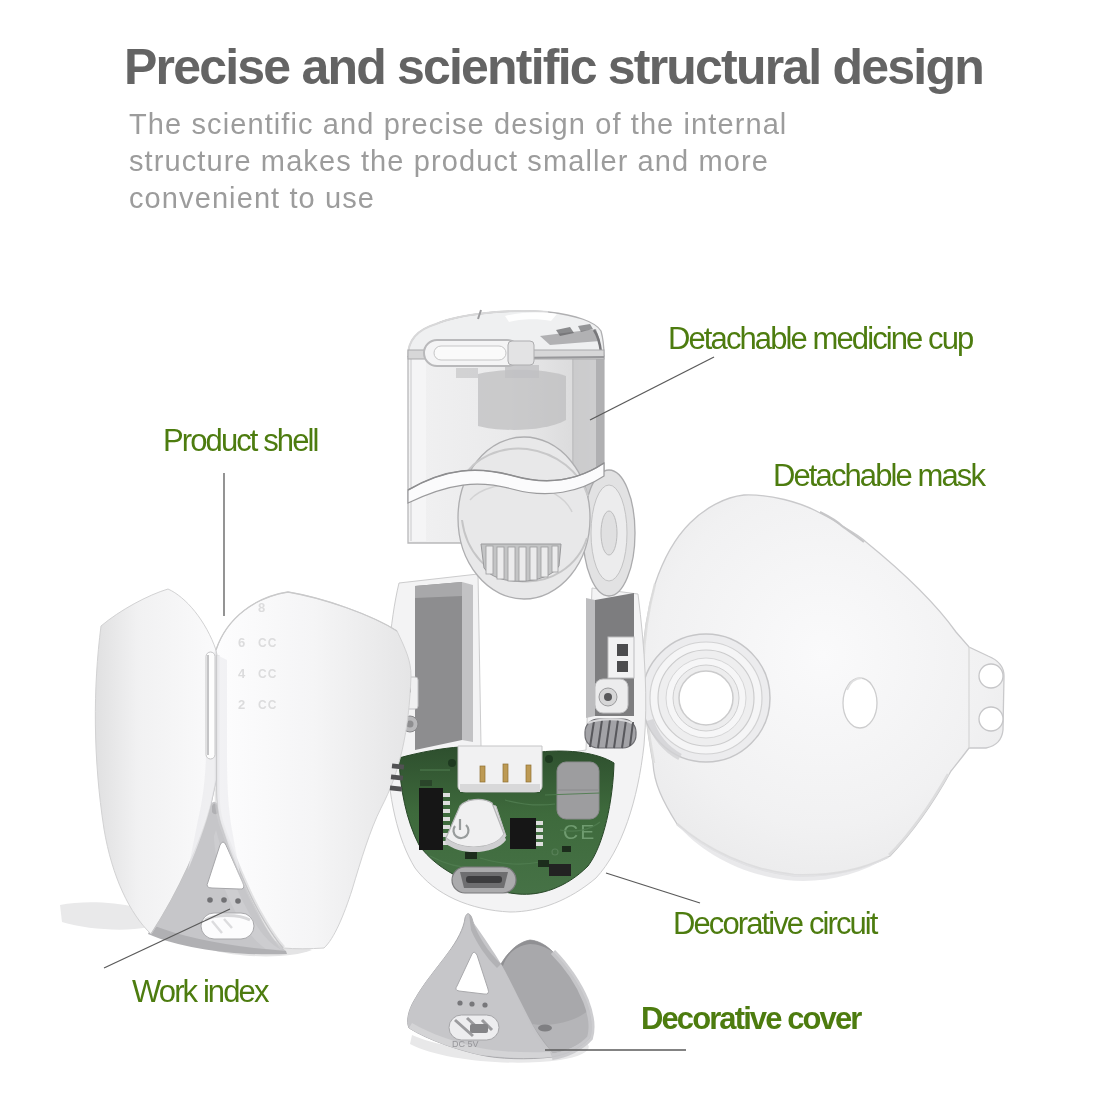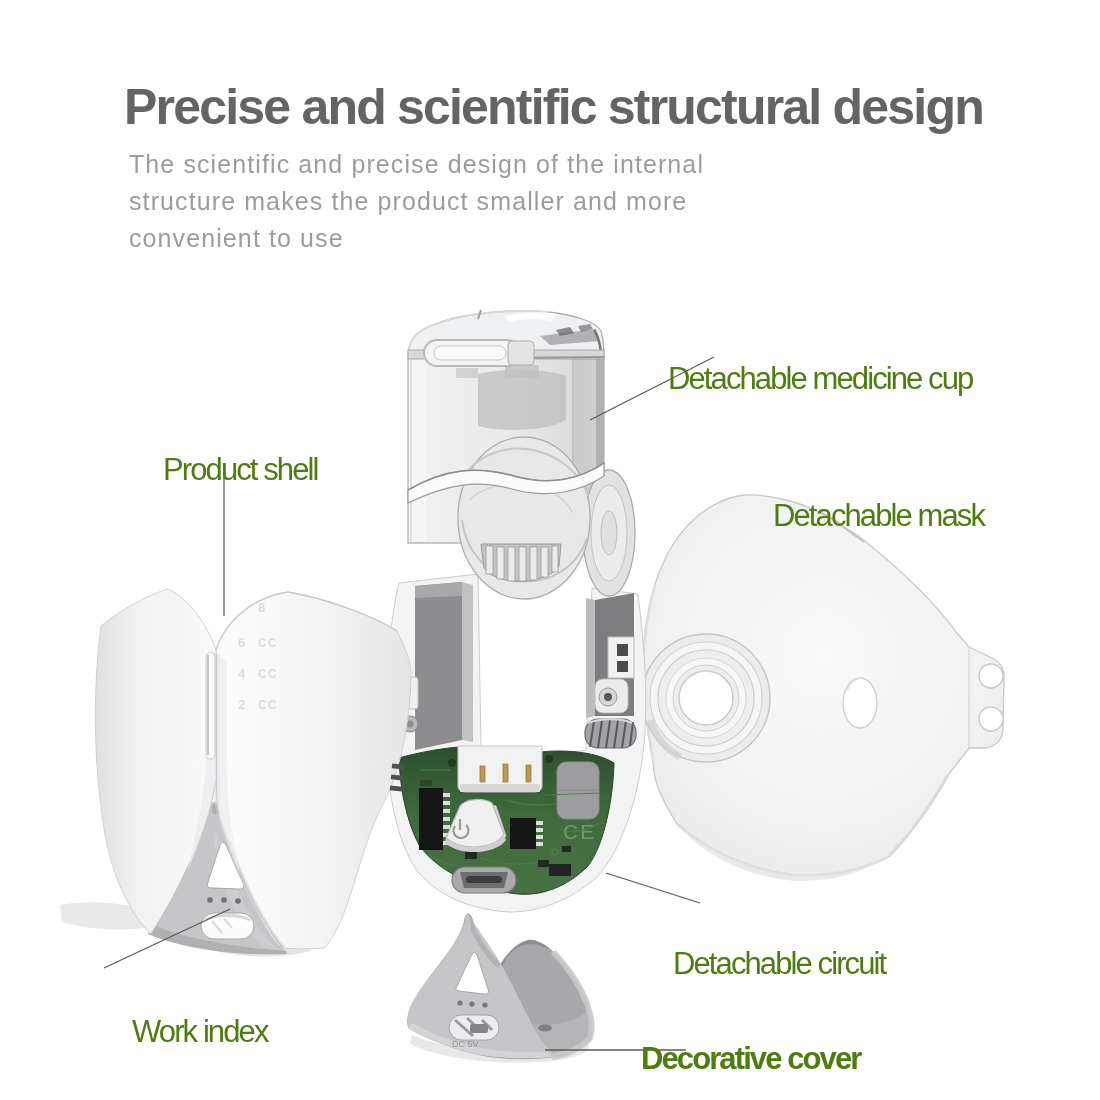--- a/index.html
+++ b/index.html
@@ -1,19 +1,19 @@
 <!DOCTYPE html>
 <html><head>
 <meta charset="utf-8">
 <style>
 html,body{margin:0;padding:0;background:#ffffff;width:1100px;height:1100px;overflow:hidden;
 font-family:"Liberation Sans",sans-serif;}
-.abs{position:absolute;white-space:nowrap;margin-top:40px;}
+.abs{position:absolute;white-space:nowrap;}
 #title{left:124px;top:38px;font-size:50px;font-weight:bold;color:#646464;letter-spacing:-1.8px;}
-#sub{left:129px;top:106px;font-size:25px;color:#9c9c9c;line-height:37px;letter-spacing:1.1px;}
+#sub{left:129px;top:106px;font-size:29px;color:#9c9c9c;line-height:37px;letter-spacing:1.1px;}
 .lbl{font-size:31px;color:#4d7c0f;letter-spacing:-1.9px;}
 </style>
 </head>
 <body>
 <svg id="art" width="1100" height="1100" viewBox="0 0 1100 1100" style="position:absolute;left:0;top:0">
 <defs>
 <linearGradient id="gShell" x1="0" y1="0" x2="1" y2="0">
  <stop offset="0" stop-color="#e0e0e1"></stop>
         <stop offset="0.35" stop-color="#f1f1f2"></stop>
         <stop offset="1" stop-color="#fafafb"></stop>
@@ -315,17 +315,17 @@
  <line x1="224" y1="473" x2="224" y2="616"></line>
  <line x1="104" y1="968" x2="230" y2="909"></line>
  <line x1="606" y1="873" x2="700" y2="903"></line>
  <line x1="545" y1="1050" x2="686" y2="1050"></line>
 </g>
 </svg>
 
 <div id="title" class="abs">Precise and scientific structural design</div>
 <div id="sub" class="abs">The scientific and precise design of the internal<br>structure makes the product smaller and more<br>convenient to use</div>
 <div class="abs lbl" style="left:668px;top:321px;">Detachable medicine cup</div>
-<div class="abs lbl" style="left:163px;top:412px;">Product shell</div>
+<div class="abs lbl" style="left:163px;top:423px;">Product shell</div>
 <div class="abs lbl" style="left:773px;top:458px;">Detachable mask</div>
-<div class="abs lbl" style="left:673px;top:906px;">Detachable circuit</div>
+<div class="abs lbl" style="left:673px;top:906px;">Decorative circuit</div>
 <div class="abs lbl" style="left:132px;top:974px;">Work index</div>
 <div class="abs lbl" style="left:641px;top:1001px;font-weight:bold;">Decorative cover</div>
 
 </body></html>

